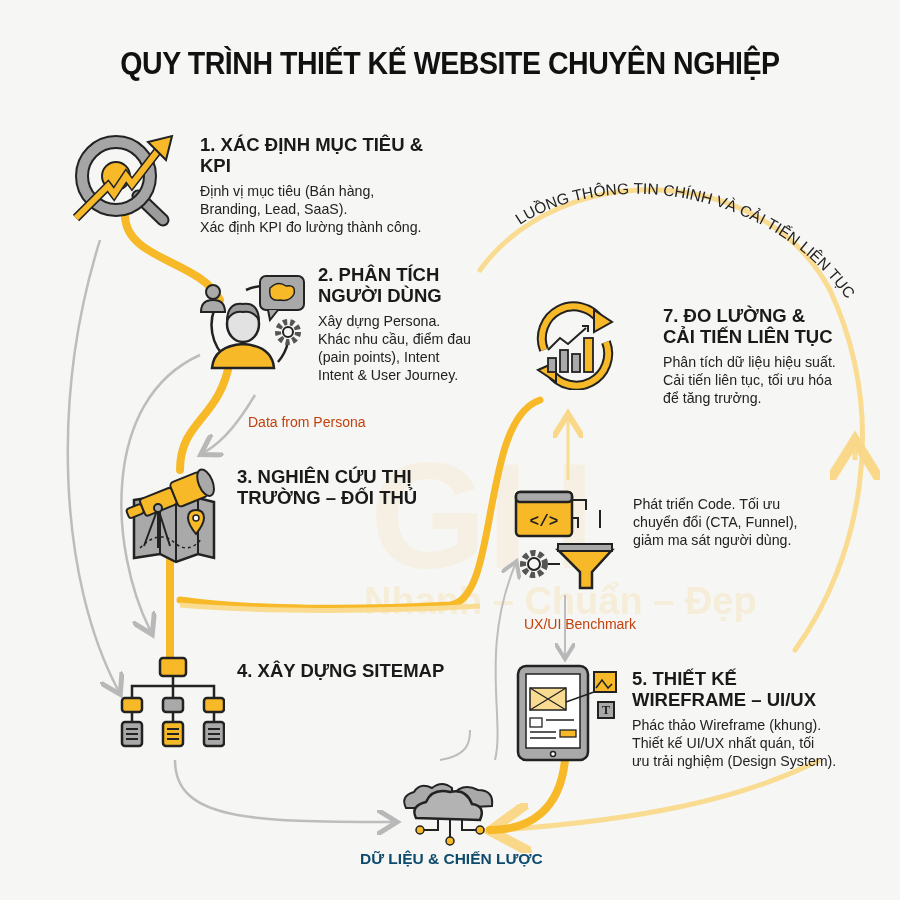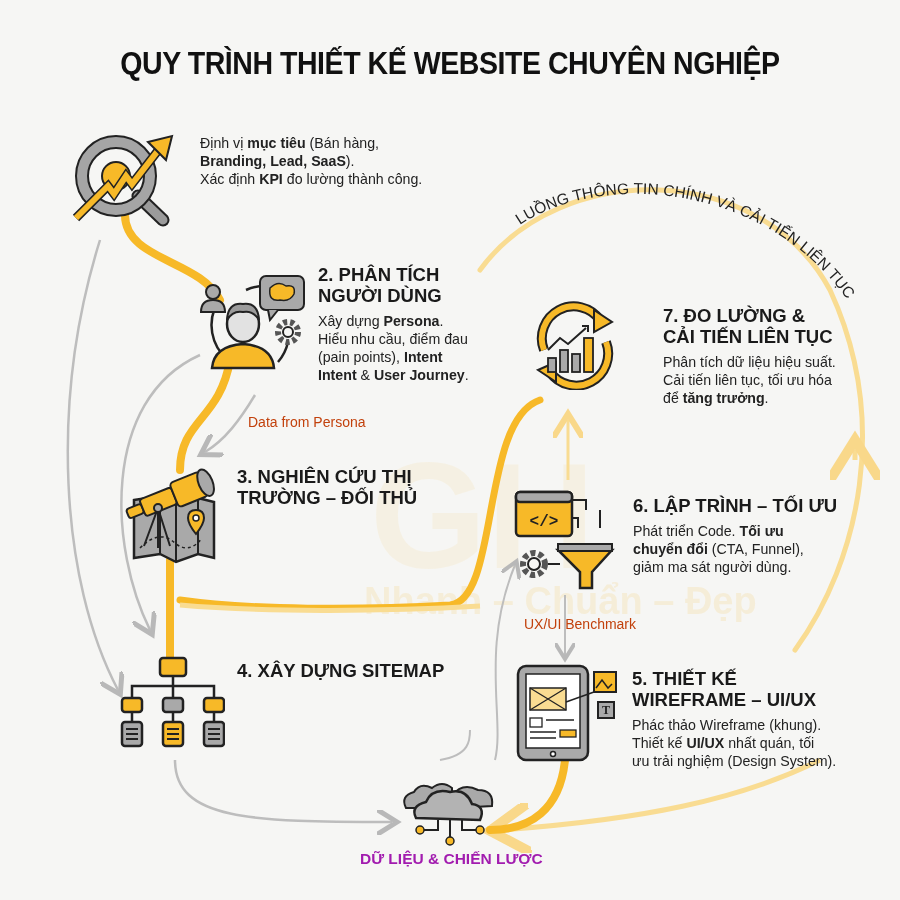--- a/index.html
+++ b/index.html
@@ -4,25 +4,25 @@
 <style>
   html, body { margin:0; padding:0; }
   body { width:900px; height:900px; background:#f6f6f4; position:relative; overflow:hidden;
          font-family:"Liberation Sans", "DejaVu Sans", sans-serif; color:#1d1d1d; }
   .title { position:absolute; left:0; top:46px; width:900px; text-align:center;
            font-size:31px; font-weight:bold; letter-spacing:-0.5px; color:#111; transform:scaleX(0.92); }
   svg.flow { position:absolute; left:0; top:0; width:900px; height:900px; }
   .step { position:absolute; }
   .step h3 { margin:0 0 6px 0; font-size:18.5px; line-height:21px; font-weight:bold; color:#1a1a1a; }
   .step p { margin:0; font-size:14.2px; line-height:18px; color:#222; }
-  .step p b { font-weight:bold; }
+  .step p b { font-weight:normal; }
   .lbl { position:absolute; font-size:14px; color:#c2410c; }
   .icon { position:absolute; }
   .wm { position:absolute; color:#f4d99a; opacity:0.35; font-weight:bold; }
-  .hub-label { position:absolute; left:360px; top:850px; font-size:15.5px; font-weight:bold; color:#a21caf; }
+  .hub-label { position:absolute; left:360px; top:850px; font-size:15.5px; font-weight:bold; color:#0c4a6e; }
 </style>
 </head>
 <body>
 
 <div class="title">QUY TRÌNH THIẾT KẾ WEBSITE CHUYÊN NGHIỆP</div>
 
 <div class="wm" style="left:370px;top:430px;font-size:150px;opacity:0.18;">GH</div>
 <div class="wm" style="left:320px;top:580px;font-size:38px;opacity:0.3;margin-left:44px;">Nhanh – Chuẩn – Đẹp</div>
 
 <svg class="flow" viewBox="0 0 900 900">
@@ -61,41 +61,42 @@
   <line x1="70" y1="68" x2="95" y2="92" stroke="#222" stroke-width="13" stroke-linecap="round"></line>
   <line x1="70" y1="68" x2="95" y2="92" stroke="#9b9b9b" stroke-width="9" stroke-linecap="round"></line>
   <circle cx="48" cy="48" r="34" fill="none" stroke="#222" stroke-width="14"></circle>
   <circle cx="48" cy="48" r="34" fill="none" stroke="#a5a5a5" stroke-width="10"></circle>
   <circle cx="48" cy="48" r="14" fill="#f7b928" stroke="#222" stroke-width="2"></circle>
   <path d="M8 90 L40 58 L46 66 L58 48 L64 56 L92 20" fill="none" stroke="#222" stroke-width="9"></path>
   <path d="M8 90 L40 58 L46 66 L58 48 L64 56 L92 20" fill="none" stroke="#f7b928" stroke-width="6"></path>
   <path d="M80 14 L104 8 L98 32 Z" fill="#f7b928" stroke="#222" stroke-width="2"></path>
 </svg>
 <div class="step" style="left:200px;top:134px;width:240px">
+  <h3>1. XÁC ĐỊNH MỤC TIÊU &amp; KPI</h3>
   <p><span>Định vị </span><b>mục tiêu</b><span> (Bán hàng,</span><br><b>Branding, Lead, SaaS</b><span>).</span><br><span>Xác định </span><b>KPI</b><span> đo lường thành công.</span></p>
 </div>
 
 <svg class="icon" style="left:198px;top:272px" width="110" height="100" viewBox="0 0 110 100">
   <path d="M20 30 A 45 45 0 0 0 30 88" fill="none" stroke="#222" stroke-width="2.5"></path>
   <path d="M48 18 A 45 45 0 0 1 68 14" fill="none" stroke="#222" stroke-width="2.5"></path>
   <path d="M90 70 A 45 45 0 0 1 80 90" fill="none" stroke="#222" stroke-width="2.5"></path>
   <circle cx="15" cy="20" r="7" fill="#a9a9a9" stroke="#222" stroke-width="2"></circle>
   <path d="M3 40 Q3 28 15 28 Q27 28 27 40 Z" fill="#a9a9a9" stroke="#222" stroke-width="2"></path>
   <rect x="62" y="4" width="44" height="34" rx="6" fill="#a9a9a9" stroke="#222" stroke-width="2"></rect>
   <path d="M70 38 L72 48 L80 38" fill="#a9a9a9" stroke="#222" stroke-width="2"></path>
   <path d="M72 16 Q80 8 88 14 Q98 12 96 22 Q92 30 82 28 Q70 30 72 16 Z" fill="#f7b928" stroke="#222" stroke-width="1.5"></path>
   <circle cx="90" cy="60" r="10" fill="none" stroke="#555" stroke-width="6" stroke-dasharray="4 3"></circle>
   <circle cx="90" cy="60" r="5" fill="none" stroke="#222" stroke-width="2"></circle>
   <ellipse cx="45" cy="52" rx="16" ry="18" fill="#e2e2e2" stroke="#222" stroke-width="2.5"></ellipse>
   <path d="M29 48 Q30 30 45 32 Q60 30 61 48 Q55 38 45 40 Q35 38 29 48 Z" fill="#9b9b9b" stroke="#222" stroke-width="2"></path>
   <path d="M14 96 Q16 74 45 72 Q74 74 76 96 Z" fill="#f7b928" stroke="#222" stroke-width="2.5"></path>
 </svg>
 <div class="step" style="left:318px;top:264px;width:190px">
   <h3><span>2. PHÂN TÍCH</span><br><span>NGƯỜI DÙNG</span></h3>
-  <p><span>Xây dựng </span><b>Persona</b><span>.</span><br><span>Hiểu nhu cầu, điểm đau</span><br><span>(pain points), </span><b>Intent</b><br><b>Intent</b><span> &amp; </span><b>User Journey</b><span>.</span></p>
+  <p><span>Xây dựng </span><b>Persona</b><span>.</span><br><span>Khác nhu cầu, điểm đau</span><br><span>(pain points), </span><b>Intent</b><br><b>Intent</b><span> &amp; </span><b>User Journey</b><span>.</span></p>
 </div>
 <div class="lbl" style="left:248px;top:414px">Data from Persona</div>
 
 <svg class="icon" style="left:120px;top:468px" width="110" height="100" viewBox="0 0 110 100">
   <path d="M14 32 L40 28 L56 36 L78 30 L94 34 L94 90 L78 86 L56 94 L40 86 L14 90 Z" fill="#a9a9a9" stroke="#222" stroke-width="2.5"></path>
   <path d="M40 28 L40 86 M56 36 L56 94 M78 30 L78 86" stroke="#222" stroke-width="2"></path>
   <path d="M20 80 Q40 60 56 76 Q70 86 82 70" fill="none" stroke="#222" stroke-width="1.5" stroke-dasharray="3 3"></path>
   <path d="M84 50 Q84 42 76 42 Q68 42 68 50 Q68 56 76 66 Q84 56 84 50 Z" fill="#f7b928" stroke="#222" stroke-width="2"></path>
   <circle cx="76" cy="50" r="3" fill="#fff" stroke="#222" stroke-width="1.5"></circle>
   <path d="M38 40 L24 78 M38 40 L38 80 M38 40 L50 78" stroke="#222" stroke-width="2"></path>
@@ -151,21 +152,20 @@
   <rect x="2" y="2" width="56" height="10" rx="4" fill="#a9a9a9" stroke="#222" stroke-width="2.5"></rect>
   <text x="30" y="36" text-anchor="middle" font-size="16" font-weight="bold" fill="#222" font-family="Liberation Mono, monospace">&lt;/&gt;</text>
   <path d="M58 10 L72 10 L72 20 M58 28 L64 28 L64 38 M86 20 L86 38" fill="none" stroke="#222" stroke-width="2"></path>
   <path d="M44 60 L98 60 L78 82 L78 98 L66 98 L66 82 Z" fill="#f7b928" stroke="#222" stroke-width="2.5"></path>
   <rect x="44" y="54" width="54" height="7" fill="#a9a9a9" stroke="#222" stroke-width="2"></rect>
   <circle cx="20" cy="74" r="11" fill="none" stroke="#555" stroke-width="6" stroke-dasharray="5 3"></circle>
   <circle cx="20" cy="74" r="6" fill="none" stroke="#222" stroke-width="2"></circle>
   <path d="M34 74 L46 74" stroke="#222" stroke-width="2"></path>
 </svg>
 <div class="step" style="left:633px;top:495px;width:230px">
-  <h3>6. LẬP TRÌNH – TỐI ƯU</h3>
   <p><span>Phát triển Code. </span><b>Tối ưu</b><br><b>chuyển đổi</b><span> (CTA, Funnel),</span><br><span>giảm ma sát người dùng.</span></p>
 </div>
 <div class="lbl" style="left:524px;top:616px">UX/UI Benchmark</div>
 
 <svg class="icon" style="left:516px;top:662px" width="110" height="100" viewBox="0 0 110 100">
   <rect x="2" y="4" width="70" height="94" rx="8" fill="#a9a9a9" stroke="#222" stroke-width="2.5"></rect>
   <rect x="10" y="12" width="54" height="74" fill="#fff" stroke="#222" stroke-width="1.5"></rect>
   <circle cx="37" cy="92" r="2.5" fill="#fff" stroke="#222" stroke-width="1.5"></circle>
   <rect x="14" y="26" width="36" height="22" fill="#f9dc92" stroke="#222" stroke-width="1.5"></rect>
   <path d="M14 26 L50 48 M50 26 L14 48" stroke="#222" stroke-width="1.3"></path>

